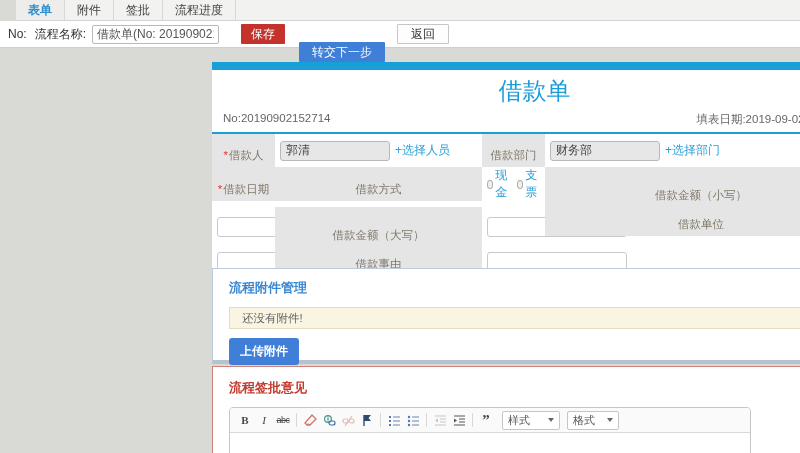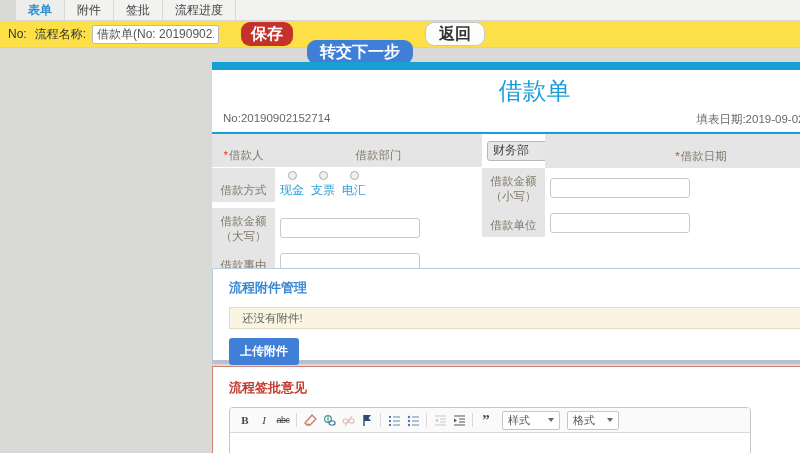--- a/index.html
+++ b/index.html
@@ -5,46 +5,46 @@
   * { margin:0; padding:0; box-sizing:border-box; }
   html,body { width:800px; height:453px; overflow:hidden; }
   body { font-family:"Liberation Sans","DejaVu Sans",sans-serif; background:#d9d9d6; position:relative; }
 
   
   .tabbar { position:absolute; top:0; left:16px; width:800px; height:21px; background:#f2f2f0; border-bottom:1px solid #d3d3d1; display:flex; }
   .tab { padding:0 12px; line-height:20px; font-size:12px; color:#444; border-right:1px solid #d8d8d6; cursor:pointer; }
   .tab.active { color:#2b8fd0; font-weight:bold; background:#ededeb; }
 
   
-  .toolbar { position:absolute; top:21px; left:0; width:800px; height:27px; background:#fde047; border-bottom:1px solid #cfcfcd; display:flex; align-items:center; font-size:12px; color:#333; }
+  .toolbar { position:absolute; top:21px; left:0; width:800px; height:27px; background:#ffffff; border-bottom:1px solid #cfcfcd; display:flex; align-items:center; font-size:12px; color:#333; }
   .toolbar .lbl { margin-left:8px; white-space:nowrap; }
   .tb-input { height:19px; border:1px solid #b9b9b7; border-radius:2px; font-size:12px; padding:0 4px; color:#555; font-family:inherit; }
   #no-input { width:109px; margin-left:6px; }
   #name-input { width:127px; margin-left:6px; }
-  .btn { border:none; border-radius:9px; font-size:16px; font-weight:bold; padding:4px 10px; cursor:pointer; font-family:inherit; line-height:1; }
+  .btn { border:none; border-radius:1px; font-size:12px; font-weight:normal; padding:4px 10px; cursor:pointer; font-family:inherit; line-height:1; }
   .btn-save { background:#c4332b; color:#fff; margin-left:22px; }
   .btn-next { background:#3f7fd8; color:#fff; margin-left:14px; padding:4px 13px;margin-top:36px; }
   .btn-back { background:#fdfdfd; color:#333; border:1px solid #c6c6c6; margin-left:12px; padding:3px 13px; }
 
   
   .form-panel { position:absolute; left:212px; top:62px; width:645px; background:#fff; }
   .form-topbar { height:8px; background:#189fd6; }
   .form-title { text-align:center; color:#1b9dd9; font-size:24px; padding:5px 0 2px; }
   .form-norow { display:flex; justify-content:space-between; padding:3px 11px 5px; font-size:11.5px; color:#666; border-bottom:2px solid #189fd6; white-space:nowrap; }
   .ftable { display:grid; grid-template-columns:63px 207px 63px 312px; }
   .fl { background:#e5e5e5; color:#80796a; font-size:11.5px; display:flex; align-items:flex-end; justify-content:center; text-align:center; padding:4px 3px; }
   .req { color:#e03a2f; margin-right:1px; }
   .fv { display:flex; align-items:center; padding-left:5px; }
   .r1 { height:33px; } .r2 { height:34px; } .r3 { height:40px; } .r4 { height:29px; }
   .inp { height:20px; border:1px solid #c9c9c9; border-radius:3px; font-size:12px; padding:0 5px; color:#444; font-family:inherit; background:#fff; }
   .inp.ro { background:#e7e7e7; border-color:#b8b8b8; }
   .w110 { width:110px; } .w96 { width:96px; } .w140 { width:140px; }
   .plink { color:#2d9fd6; font-size:12px; margin-left:5px; text-decoration:none; white-space:nowrap; cursor:pointer; }
   .radio-group { display:flex; align-items:center; gap:7px; }
-  .radio-opt { display:flex; align-items:center; gap:2px; cursor:pointer;flex-direction:column; }
+  .radio-opt { display:flex; align-items:center; gap:2px; cursor:pointer; }
   .radio { width:9px; height:9px; border-radius:50%; border:1px solid #ababab; background:#f0f0ee; display:inline-block; }
   .radio-txt { color:#2d9fd6; font-size:12px; }
   .form-bottombar { height:4px; background:#189fd6; }
 
   
   .attach-panel { position:absolute; left:212px; top:268px; width:645px; background:#fff; border:1px solid #b9cbdc; border-bottom:4px solid #b6c2ce; height:96px; }
   .sec-head-blue { color:#3a87d2; font-size:13px; font-weight:bold; padding:10px 0 0 16px; }
   .attach-msg { margin:10px 16px 0; height:22px; line-height:21px; background:#f9f5e2; border:1px solid #e3dcc3; font-size:11.5px; color:#666; padding-left:12px; }
   .btn-upload { background:#3f7fd8; color:#fff; border:none; border-radius:3px; font-size:12px; font-weight:bold; padding:5px 11px; margin:9px 0 0 16px; cursor:pointer; font-family:inherit; }
 
@@ -89,20 +89,24 @@
   <div class="form-title">借款单</div>
   <div class="form-norow">
     <span>No:20190902152714</span>
     <span>填表日期:2019-09-02 15:27:1</span>
   </div>
   <div class="ftable">
 
     <div class="fl r1">
         <span><span class="req">*</span><span>借款人</span></span>
       </div>
+    <div class="fv r1">
+      <input class="inp ro w110" readonly="" value="郭清" style="">
+      <a class="plink">+选择人员</a>
+    </div>
     <div class="fl r1">
         <span>借款部门</span>
       </div>
     <div class="fv r1">
       <input class="inp ro w110" readonly="" value="财务部" style="">
       <a class="plink">+选择部门</a>
     </div>
 
     <div class="fl r2">
         <span><span class="req">*</span><span>借款日期</span></span>

